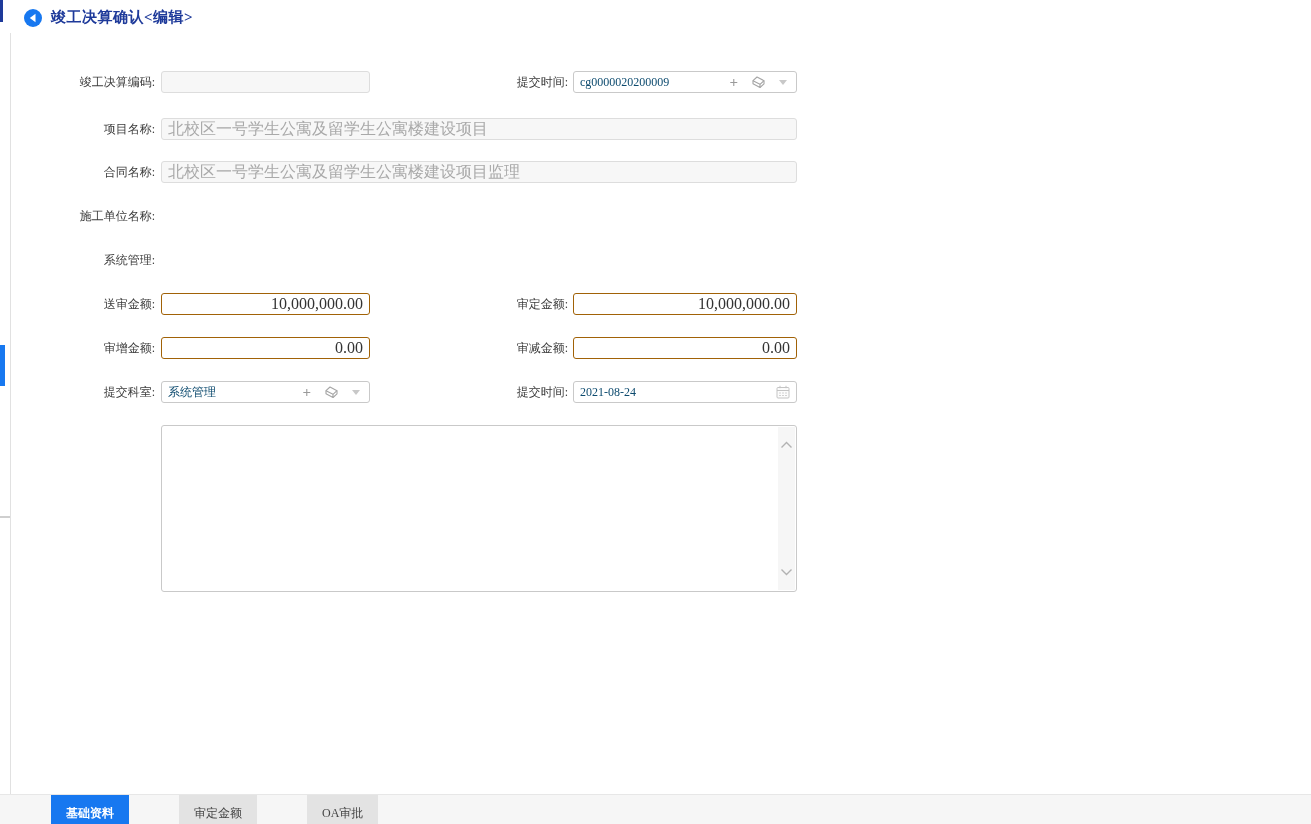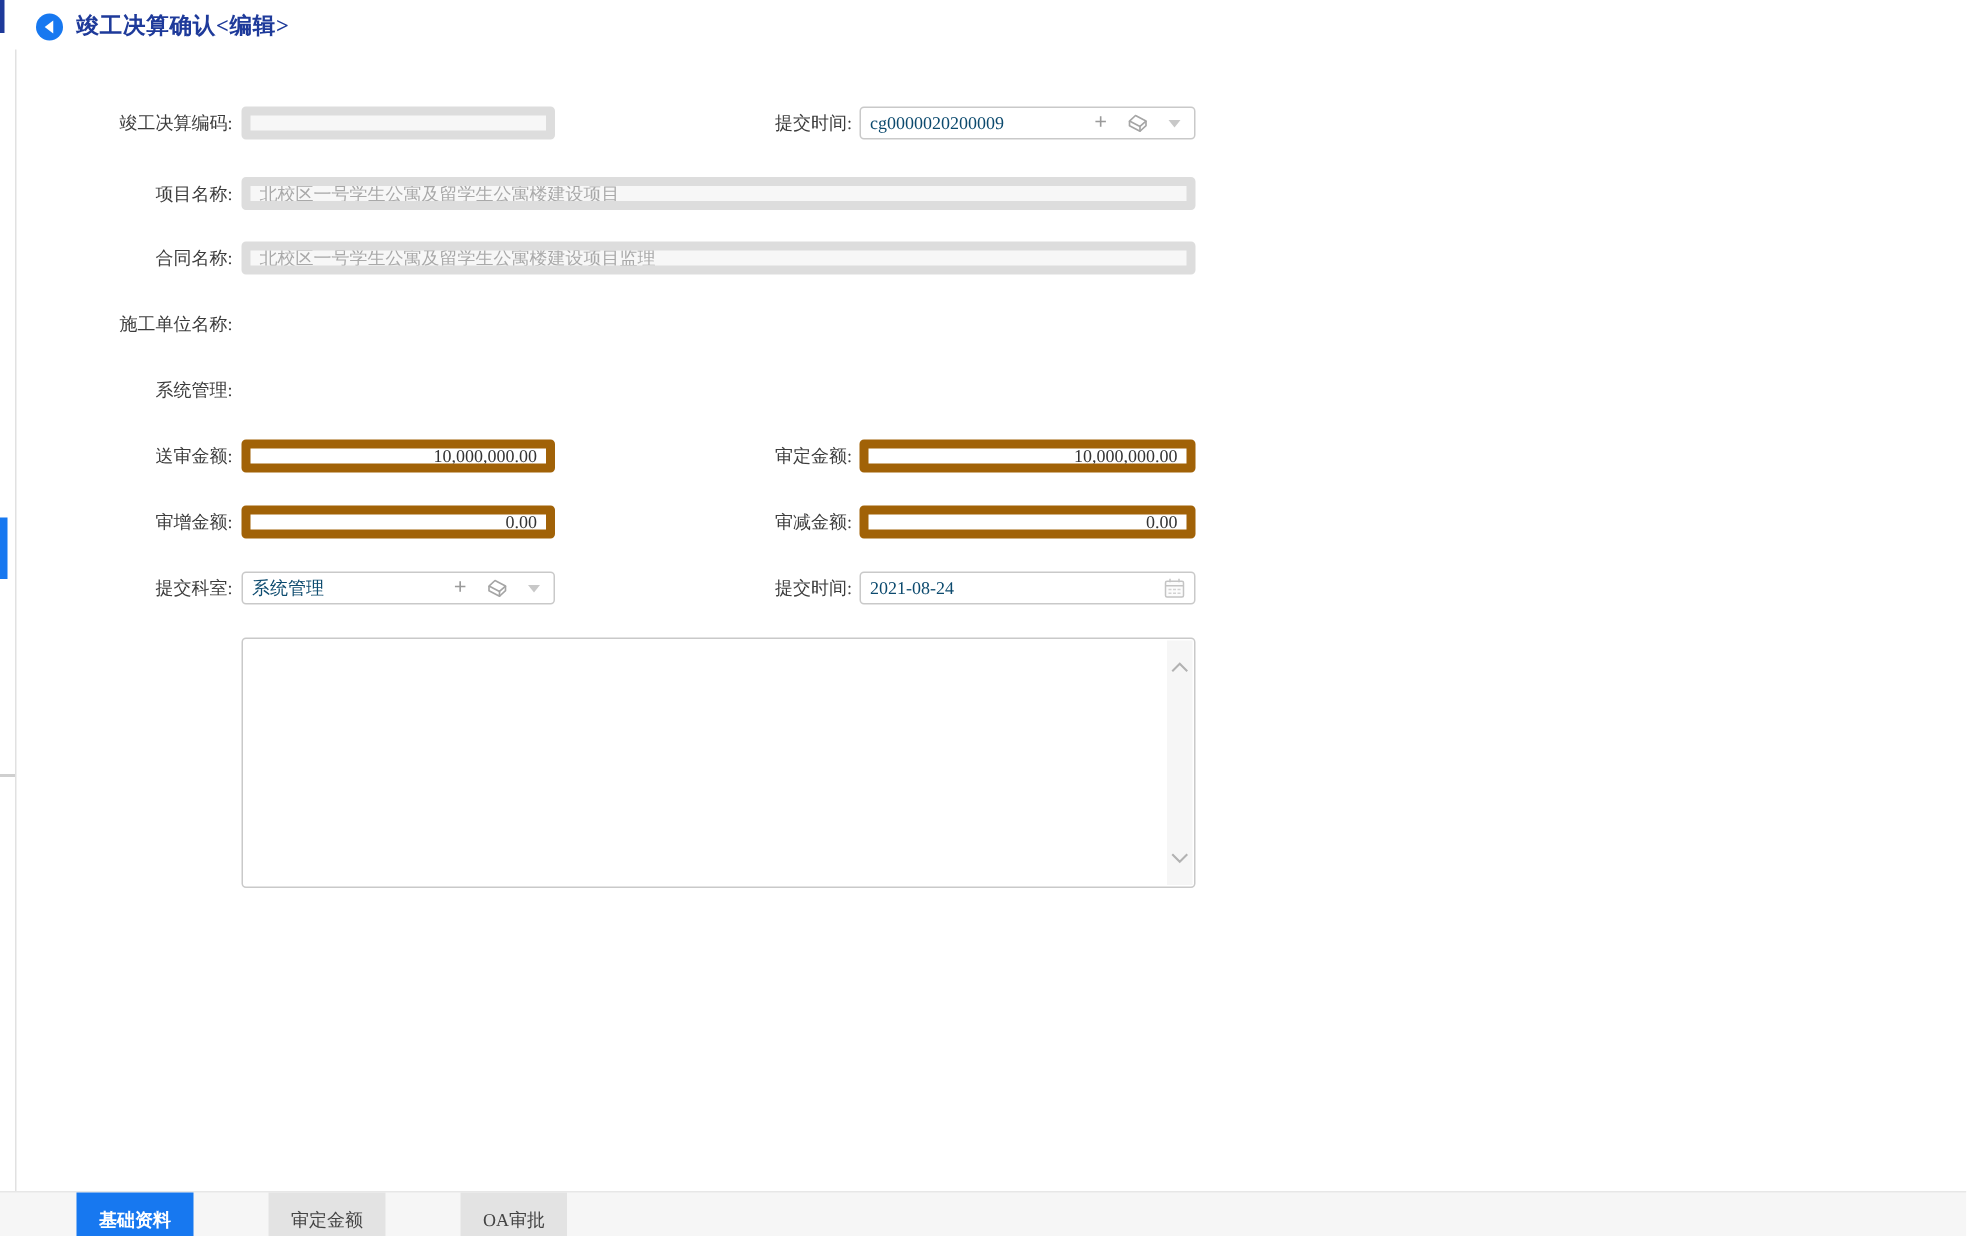--- a/index.html
+++ b/index.html
@@ -16,22 +16,22 @@
 
   
   .header { position:absolute; left:24px; top:8px; display:flex; align-items:center; gap:9px; }
   .back-btn { width:18px; height:18px; border-radius:50%; background:#1778f0; display:flex; align-items:center; justify-content:center; cursor:pointer; flex:0 0 auto; }
   .page-title { font-size:15px; font-weight:bold; color:#1e3a9a; letter-spacing:.5px; white-space:nowrap; }
 
   
   .lbl { position:absolute; width:100px; left:55px; text-align:right; font-size:12px; color:#3c3c3c; line-height:22px; white-space:nowrap; }
   .lbl.rcol { left:468px; }
   .inp {
-    position:absolute; height:22px; border:6px solid #a16207; border-radius:3px;
-    font-family:inherit; font-size:12px; color:#333; padding:0 6px; background:#fff; outline:none;
+    position:absolute; height:22px; border:1px solid #a16207; border-radius:3px;
+    font-family:inherit; font-size:16px; color:#333; padding:0 6px; background:#fff; outline:none;
   }
   .inp.disabled { background:#f7f7f7; border-color:#ddd; color:#a9a9a9; }
   .inp.num { text-align:right; }
   .w-short { left:161px; width:209px; }
   .w-full  { left:161px; width:636px; }
   .w-right { left:573px; width:224px; }
 
   .combo {
     position:absolute; height:22px; border:1px solid #c9c9c9; border-radius:3px; background:#fff;
     display:flex; align-items:center; cursor:pointer;

